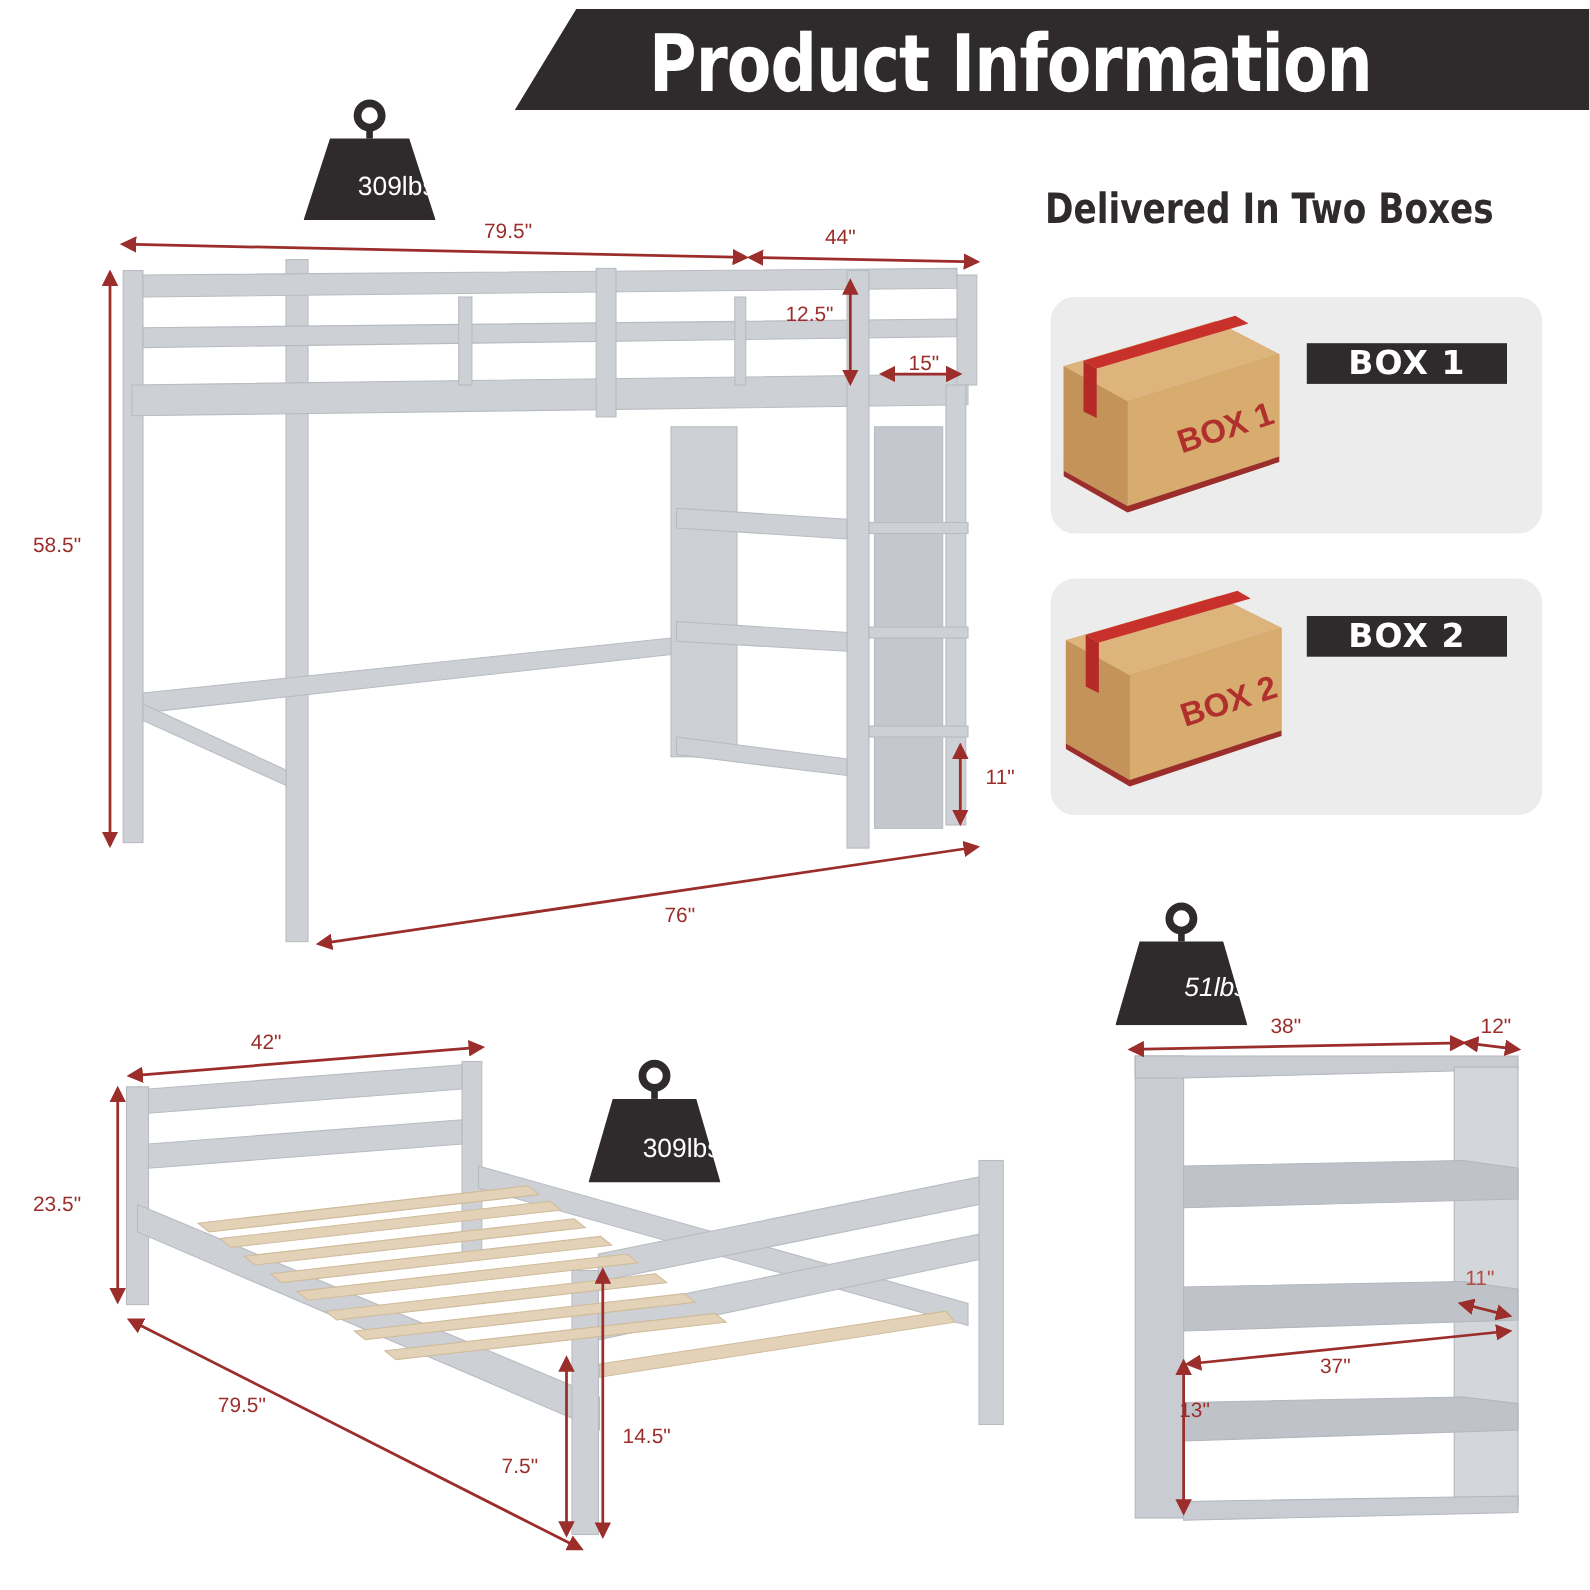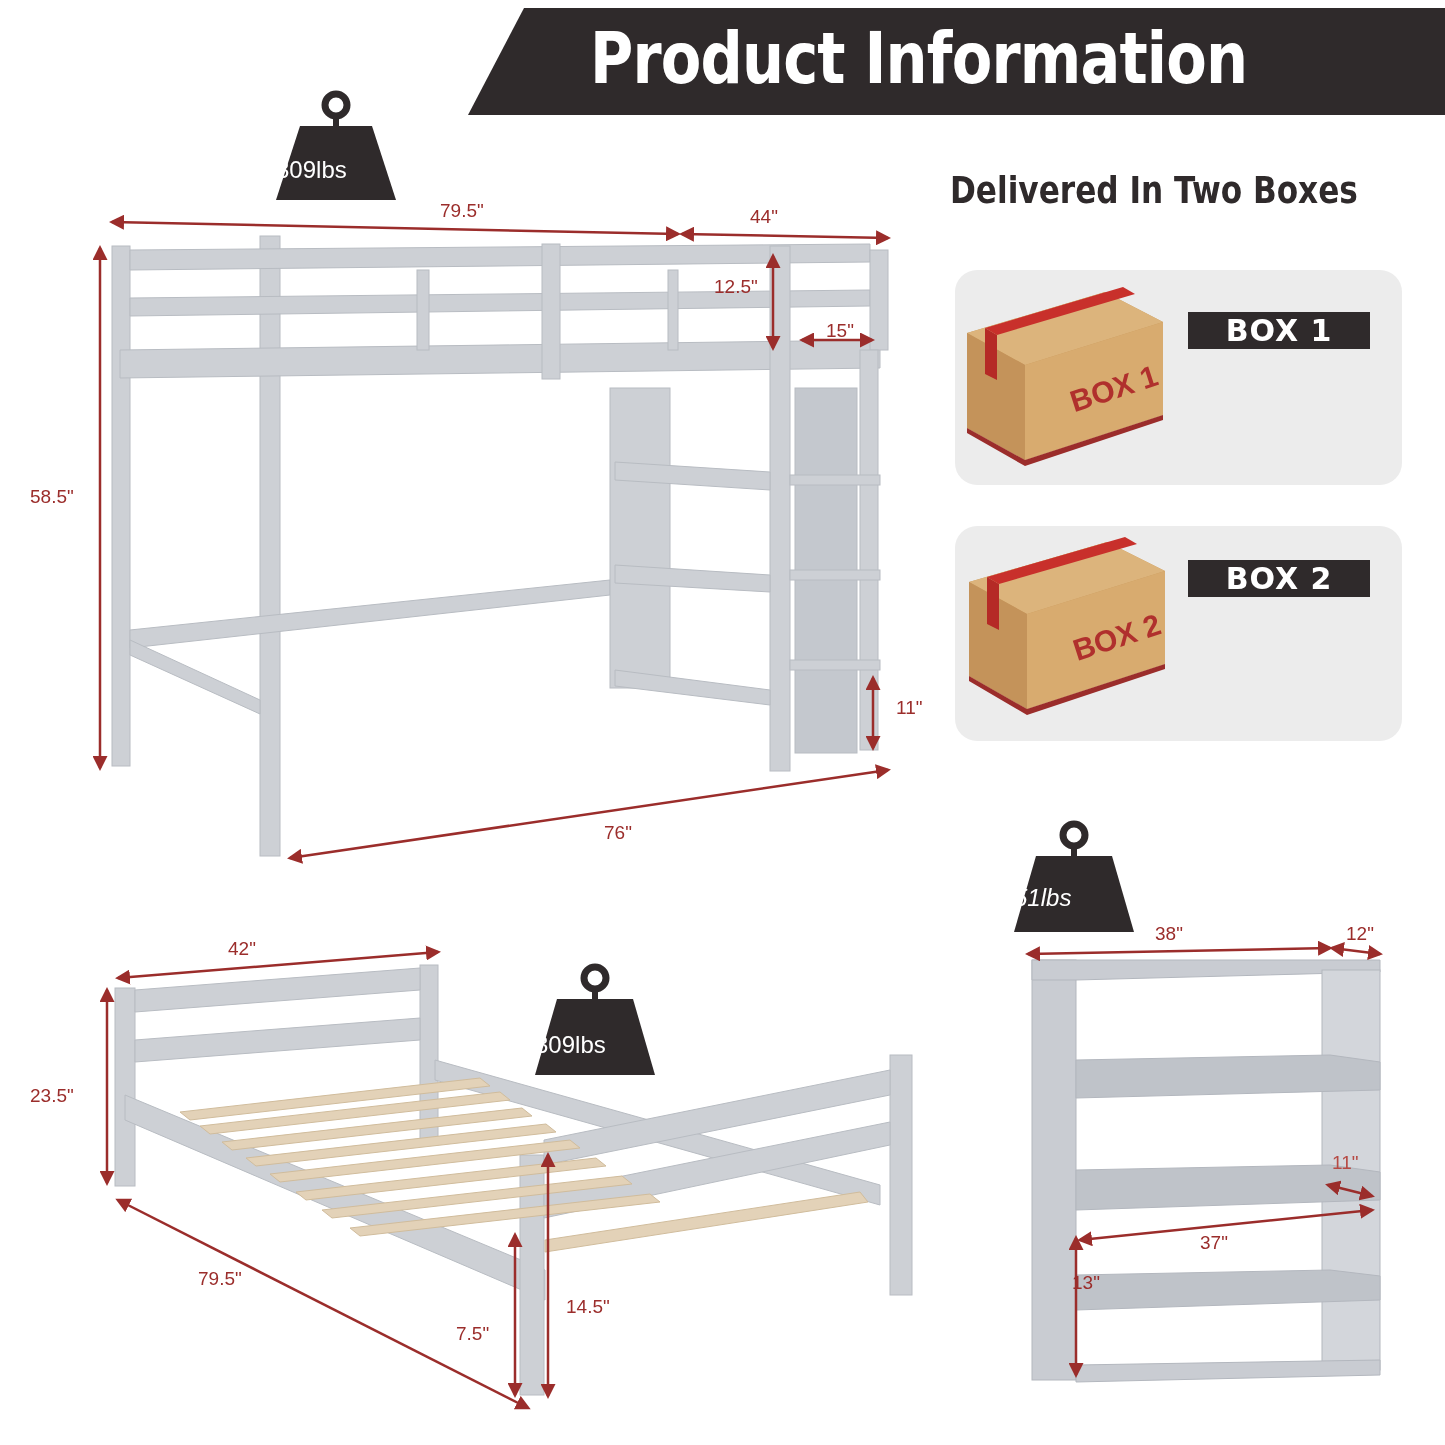--- a/index.html
+++ b/index.html
@@ -1,25 +1,25 @@
 <!DOCTYPE html>
 <html><head>
 <meta charset="utf-8">
 <style>
   html,body{margin:0;padding:0;background:#ffffff;}
   body{width:1445px;height:1445px;position:relative;overflow:hidden;font-family:"Liberation Sans",sans-serif;}
   .abs{position:absolute;}
-  .banner{left:468px;top:8px;width:977px;height:107px;background:#2f2a2b;clip-path:polygon(56px 0,100% 0,100% 100%,0 100%);}
+  .banner{left:468px;top:8px;width:977px;height:92px;background:#2f2a2b;clip-path:polygon(56px 0,100% 0,100% 100%,0 100%);}
   .banner-title{position:absolute;left:122px;top:8px;font-family:"DejaVu Sans",sans-serif;font-weight:bold;font-size:72px;color:#fff;letter-spacing:-1px;transform:scaleX(0.82);transform-origin:left top;white-space:nowrap;}
   .subtitle{left:950px;top:168px;font-family:"DejaVu Sans",sans-serif;font-weight:bold;font-size:38px;color:#2f2a2b;transform:scaleX(0.82);transform-origin:left top;white-space:nowrap;}
   .box-card{background:#ececec;border-radius:22px;}
   .box-label{background:#2f2a2b;color:#fff;font-family:"DejaVu Sans",sans-serif;font-weight:bold;font-size:30px;text-align:center;line-height:37px;letter-spacing:1px;}
   .dim{color:#9b2d2b;font-size:19px;font-family:"Liberation Sans",sans-serif;white-space:nowrap;}
   .weight{width:120px;height:112px;}
-  .weight-text{position:absolute;left:0;width:100%;text-align:left;color:#fff;font-size:24px;font-family:"Liberation Sans",sans-serif;}
+  .weight-text{position:absolute;left:0;width:100%;text-align:right;color:#fff;font-size:24px;font-family:"Liberation Sans",sans-serif;}
   svg{position:absolute;left:0;top:0;}
 </style>
 </head>
 <body>
 
 <div class="abs banner">
   <div class="banner-title">Product Information</div>
 </div>
 <div class="abs subtitle">Delivered In Two Boxes</div>
 

